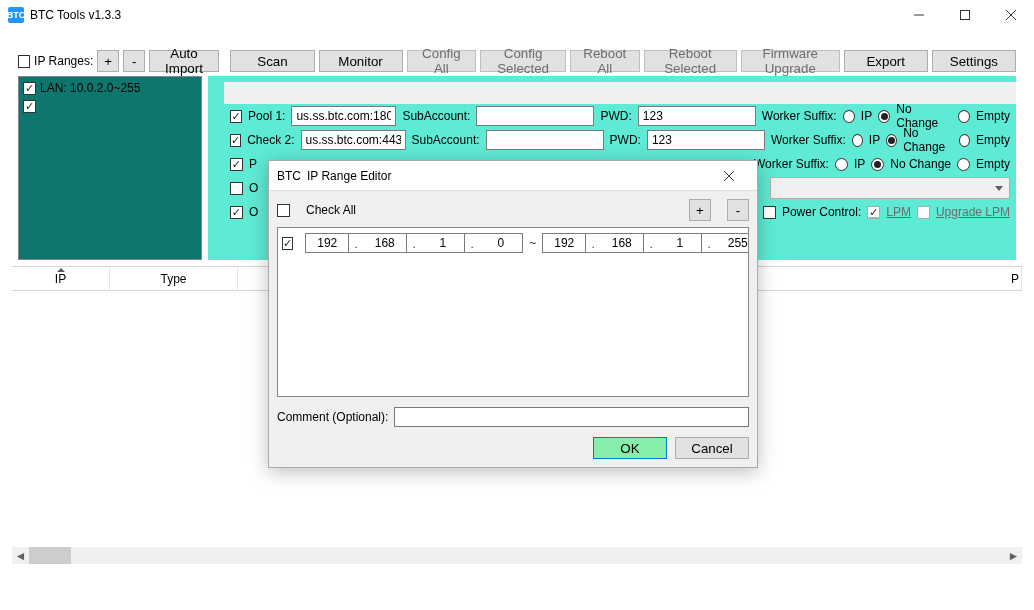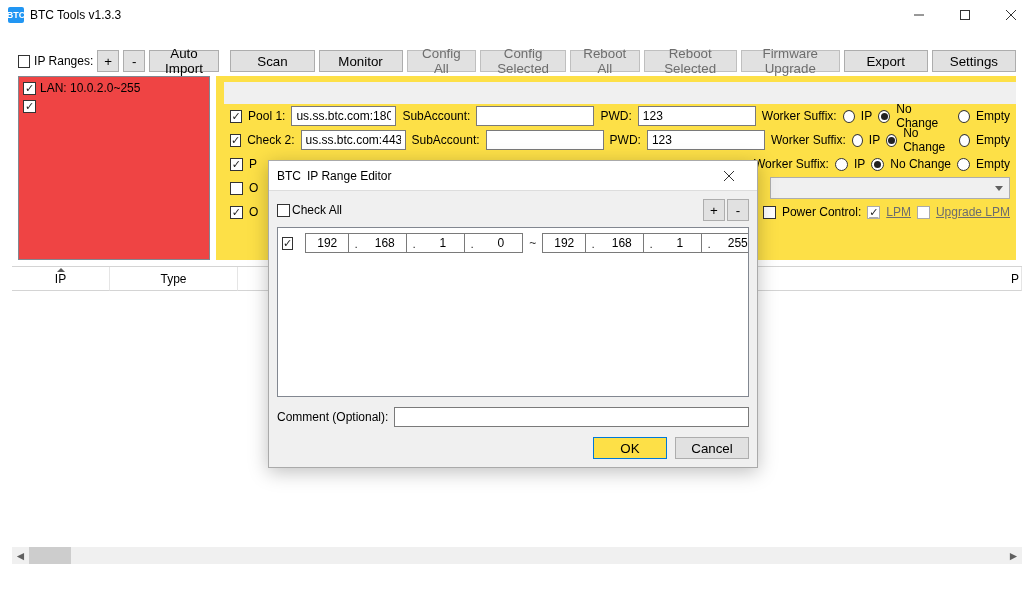--- a/index.html
+++ b/index.html
@@ -12,23 +12,23 @@
   .win-btn svg { width: 10px; height: 10px; }
   .toolbar-row { display:flex; align-items:center; gap:4px; padding: 4px 18px 4px 18px; }
   .chk { width:13px; height:13px; border:1px solid #333; display:inline-flex; align-items:center; justify-content:center; background:#fff; cursor:pointer;}
   .chk.checked::after { content:"✓"; font-size:11px; line-height:1; color:#222;}
   .btn { border:1px solid #adadad; background:#e1e1e1; height:22px; min-width:22px; padding:0 8px; cursor:pointer; display:inline-flex; align-items:center; justify-content:center;}
   .btn.small { padding:0; width:22px;}
   .btn.wide { width:90px;}
   .btn.xwide { width:74px;}
   .btn:disabled, .btn.disabled { color:#6d6d6d; background:#e1e1e1; border-color:#bfbfbf; cursor:default;}
   .main-upper { display:flex; padding: 0 18px; gap: 6px;}
-  .ip-list-box { width:218px; height:184px; border:1px solid #828790; background:#ef4444; padding:2px 4px; overflow:auto;}
+  .ip-list-box { width:218px; height:184px; border:1px solid #828790; background:#0f766e; padding:2px 4px; overflow:auto;}
   .ip-list-row{display:flex; align-items:center; gap:4px; height:18px;}
-  .pools-area { flex:1; background:#fde047; padding: 6px 0 0 8px; }
+  .pools-area { flex:1; background:#5eead4; padding: 6px 0 0 16px; }
   .pool-row { display:flex; align-items:center; gap:6px; height:24px; padding: 0 6px;}
   .field-label { white-space:nowrap;}
   .inp { border:1px solid #7a7a7a; height:20px; background:#fff; padding:0 4px; font-size:12px;}
   .inp.pool{width:105px;}
   .inp.sub{width:118px;}
   .inp.pwd{width:118px;}
   .radio{ width:13px; height:13px; border:1px solid #333; border-radius:50%; display:inline-flex; align-items:center; justify-content:center; background:#fff; cursor:pointer;}
   .radio.selected::after{content:""; width:7px; height:7px; background:#222; border-radius:50%;}
   .power-row{display:flex; align-items:center; gap:6px; height:24px; padding: 0 6px;}
   .disabled-text{color:#6d6d6d;text-decoration:underline;}
@@ -41,33 +41,33 @@
   .hscroll{height:17px; background:#f0f0f0; display:flex; align-items:center; margin:0 12px 4px 12px;}
   .hscroll-thumb{height:17px; background:#cdcdcd; width:42px;}
   .hscroll-track{flex:1; height:17px; background:#f0f0f0;}
   .hscroll-arrow{width:17px; height:17px; display:flex; align-items:center; justify-content:center; color:#606060;}
   
   .modal{position:absolute; left:268px; top:160px; width:490px; background:#f0f0f0; border:1px solid #aaa; box-shadow:0 4px 18px rgba(0,0,0,0.25);}
   .modal-title{height:30px; background:#fff; display:flex; align-items:center; padding:0 8px; border-bottom:1px solid #ddd;}
   .modal-title .app-icon{margin-right:6px;}
   .modal-close{margin-left:auto; width:40px; height:30px; display:flex; align-items:center; justify-content:center; cursor:pointer;}
   .modal-body{padding:8px;}
-  .modal-toolbar{display:flex; align-items:center; gap:2px; margin-bottom:6px;}
+  .modal-toolbar{display:flex; align-items:center; gap:16px; margin-bottom:6px;}
   .range-list{border:1px solid #828790; background:#fff; height:170px; padding:4px; overflow:auto;}
   .range-row{display:flex; align-items:center; gap:6px; height:22px;}
   .range-cells{flex:1; display:flex; border:0; height:20px;}
   .cell{border:1px solid #7a7a7a; height:20px; text-align:center; font-size:12px; padding:0;}
   .cell.o{width:44px; border-left:0;}
   .cell.o.first{border-left:1px solid #7a7a7a;}
   .sep{width:14px; display:flex; align-items:flex-end; justify-content:center; border-top:1px solid #7a7a7a; border-bottom:1px solid #7a7a7a; background:#fff; font-size:10px; padding-bottom:2px;}
   .tilde{width:20px; display:flex; align-items:center; justify-content:center; color:#333;}
   .comment-row{display:flex; align-items:center; gap:6px; margin-top:10px;}
   .modal-footer{display:flex; justify-content:flex-end; gap:8px; padding-top:10px;}
   .modal-footer .btn{width:74px;}
-  .btn.primary{border:1px solid #0078d7; background:#fde047;}
+  .btn.primary{border:1px solid #0078d7; background:#86efac;}
   .downarrow{display:inline-block; width:0; height:0; border-left:4px solid transparent; border-right:4px solid transparent; border-top:5px solid #606060;}
 </style>
 </head>
 <body>
 
 <div class="titlebar">
   <div class="app-icon">BTC</div>
   <div class="title">BTC Tools v1.3.3</div>
   <div class="win-btns">
     <div class="win-btn">

